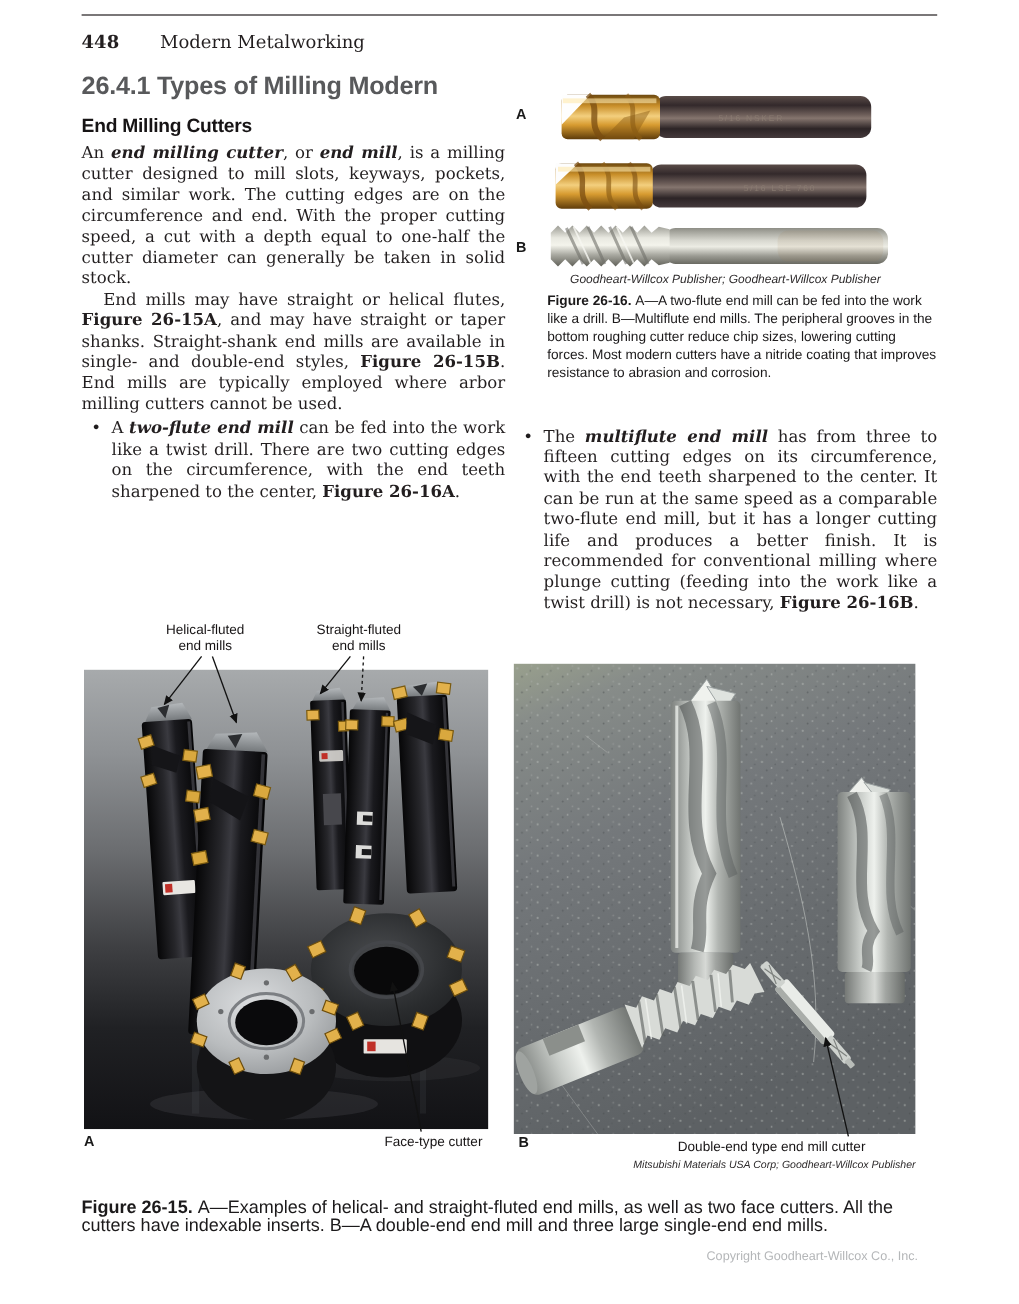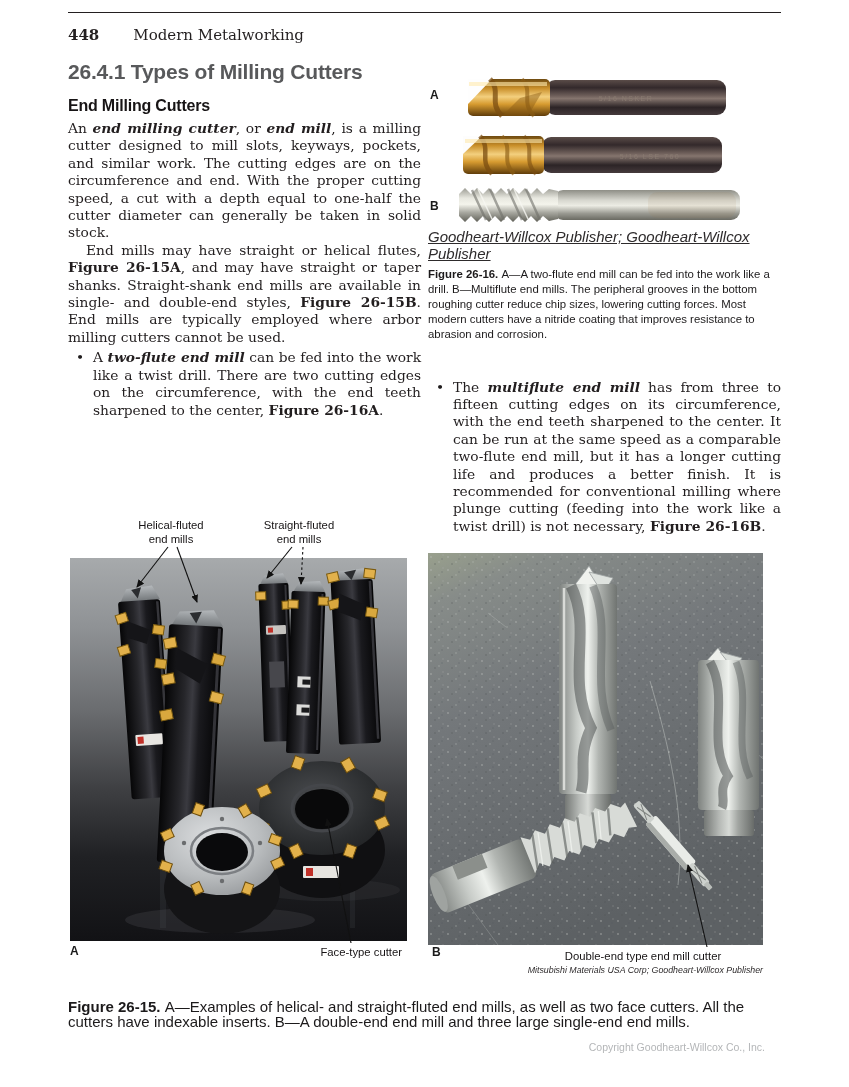--- a/index.html
+++ b/index.html
@@ -36,25 +36,25 @@
   .rich-bi{font-weight:700;font-style:italic;}
 
   
   .fig16-wrap{position:relative;width:353px;height:168px;}
   .fig-letter{
     font-family:"Liberation Sans","DejaVu Sans",sans-serif;
     font-size:12px;font-weight:700;color:#1a1a1a;
   }
   .credit{
     font-family:"Liberation Sans","DejaVu Sans",sans-serif;
-    font-size:15px;font-style:italic;color:#2e2b2c;text-align:left;margin-top:2px;text-decoration:underline;
+    font-size:10px;font-style:italic;color:#2e2b2c;text-align:center;margin-top:2px;
   }
   .caption{
     font-family:"Liberation Sans","DejaVu Sans",sans-serif;
-    font-size:11.4px;line-height:14.9px;color:#1c1a1b;margin-top:5px;text-align:left;
+    font-size:11.4px;line-height:14.9px;color:#1c1a1b;margin-top:5px;text-align:left;margin-left:28px;
   }
   .right-col .bullet{margin-top:37px;}
 
   
   .callout{
     font-family:"Liberation Sans","DejaVu Sans",sans-serif;
     font-size:11.3px;line-height:13.6px;color:#171415;text-align:center;white-space:pre-line;
   }
   .callout-helical{left:110px;top:519px;width:122px;}
   .callout-straight{left:240px;top:519px;width:118px;}
@@ -73,21 +73,21 @@
 </head>
 <body>
 
 <div class="abs top-rule"></div>
 
 <div class="abs running-head">
   <span class="pg">448</span><span class="bk">Modern Metalworking</span>
 </div>
 
 <div class="abs left-col">
-  <h1>26.4.1 Types of Milling Cutters</h1>
+  <h1>26.4.1 Types of Milling Modern</h1>
   <h2>End Milling Cutters</h2>
   <p class="body"><span>An </span><span class="rich-bi">end milling cutter</span><span>, or </span><span class="rich-bi">end mill</span><span>, is a milling cutter designed to mill slots, keyways, pockets, and similar work. The cutting edges are on the circumference and end. With the proper cutting speed, a cut with a depth equal to one-half the cutter diameter can generally be taken in solid stock.</span></p>
   <p class="body indent"><span>End mills may have straight or helical flutes, </span><span class="rich-b">Figure 26-15A</span><span>, and may have straight or taper shanks. Straight-shank end mills are available in single- and double-end styles, </span><span class="rich-b">Figure 26-15B</span><span>. End mills are typically employed where arbor milling cutters cannot be used.</span></p>
   <div class="bullet">
     <span class="dot">•</span>
     <span class="btxt"><span>A </span><span class="rich-bi">two-flute end mill</span><span> can be fed into the work like a twist drill. There are two cutting edges on the circumference, with the end teeth sharpened to the center, </span><span class="rich-b">Figure 26-16A</span><span>.</span></span>
   </div>
 </div>
 
 <div class="abs right-col">

